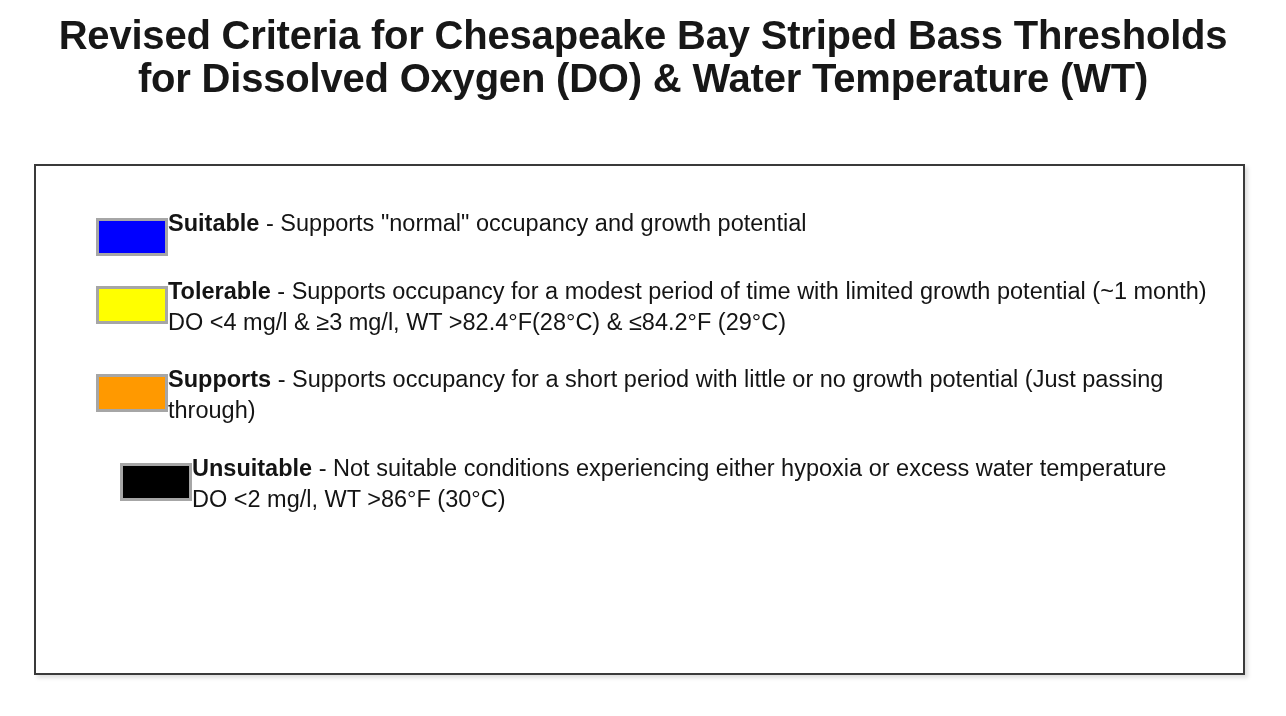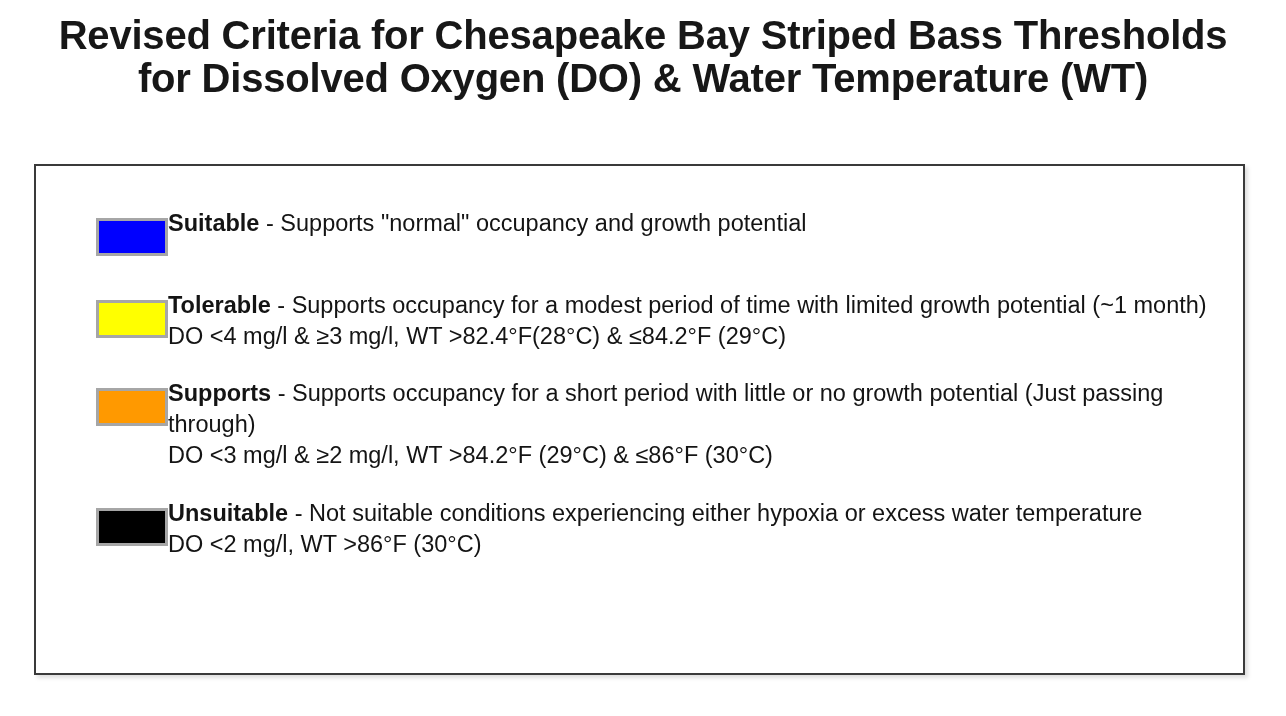--- a/index.html
+++ b/index.html
@@ -54,23 +54,23 @@
     width: 100%;
   }
 
   .legend-row {
     position: relative;
     display: flex;
     align-items: flex-start;
     padding: 0;
   }
   .legend-row.row-0 { margin-top: 42px; }
-  .legend-row.row-1 { margin-top: 34px; }
+  .legend-row.row-1 { margin-top: 20px; }
   .legend-row.row-2 { margin-top: 26px; }
-  .legend-row.row-3 { margin-top: 27px; }
+  .legend-row.row-3 { margin-top: 27px; margin-left: 24px; }
 
   .swatch-cell {
     width: 132px;
     flex: 0 0 132px;
     display: flex;
     justify-content: flex-end;
     padding-top: 10px;
     box-sizing: border-box;
   }
   .swatch {
@@ -127,21 +127,20 @@
         <div class="legend-text legend-criteria">DO &lt;4 mg/l &amp; ≥3 mg/l, WT &gt;82.4°F(28°C) &amp; ≤84.2°F (29°C)</div>
       </div>
     </div>
 
     <div class="legend-row row-2">
       <div class="swatch-cell">
         <div class="swatch" style="background-color: rgb(255, 153, 0); border-color: rgb(166, 166, 166);"></div>
       </div>
       <div class="text-cell">
         <div class="legend-text"><span class="legend-term">Supports</span><span class="legend-sep"> - </span><span class="legend-desc">Supports occupancy for a short period with little or no growth potential (Just passing through)</span></div>
-        <div class="legend-text legend-criteria">DO &lt;3 mg/l &amp; ≥2 mg/l, WT &gt;84.2°F (29°C) &amp; ≤86°F (30°C)</div>
       </div>
     </div>
 
     <div class="legend-row row-3">
       <div class="swatch-cell">
         <div class="swatch" style="background-color: rgb(0, 0, 0); border-color: rgb(166, 166, 166);"></div>
       </div>
       <div class="text-cell">
         <div class="legend-text"><span class="legend-term">Unsuitable</span><span class="legend-sep"> - </span><span class="legend-desc">Not suitable conditions experiencing either hypoxia or excess water temperature</span></div>
         <div class="legend-text legend-criteria">DO &lt;2 mg/l, WT &gt;86°F (30°C)</div>

